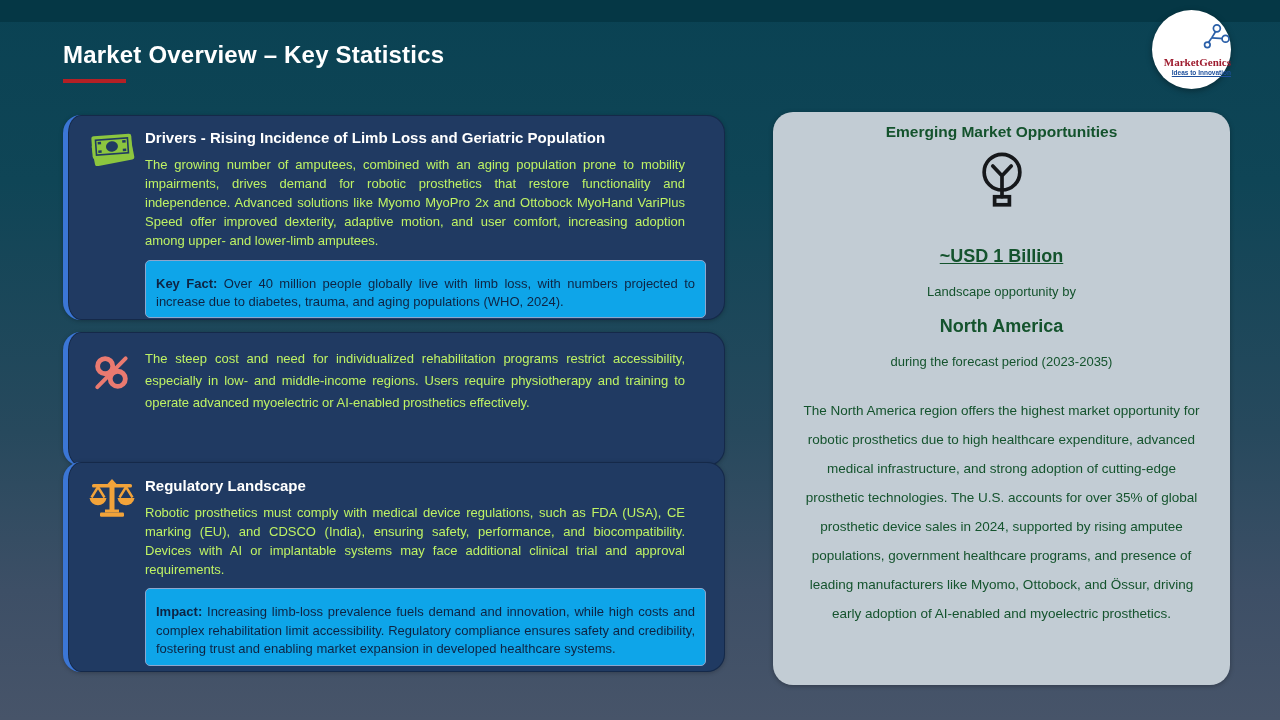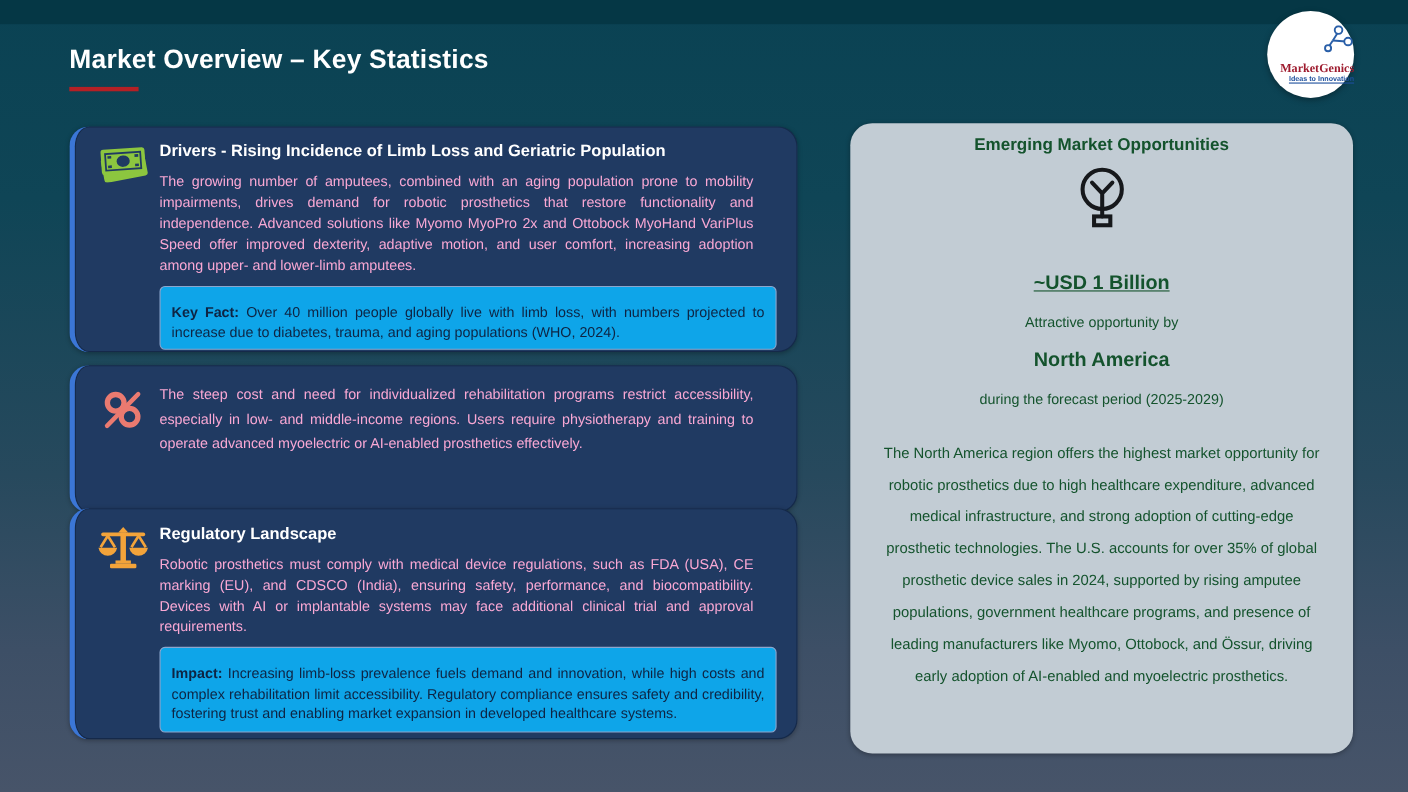--- a/index.html
+++ b/index.html
@@ -31,21 +31,21 @@
     position:absolute; left:63px; width:662px; background:#203a62;
     border-radius:18px; border-left:5px solid #3b76d6;
     box-shadow:inset 0 0 0 1px rgba(6,18,38,.4), 0 1px 4px rgba(0,0,0,.25);
   }
   .card-drivers{ top:115px; height:205px; }
   .card-challenges{ top:332px; height:134px; }
   .card-regulatory{ top:462px; height:210px; }
   .card-icon{ position:absolute; left:20px; top:15px; width:48px; display:flex; justify-content:center; }
   .card-content{ margin-left:77px; padding-top:14px; }
   .card-title{ font-size:15px; font-weight:bold; color:#ffffff; margin-bottom:9px; }
-  .card-body{ font-size:13px; line-height:1.47; color:#f9a8d4; text-align:justify; padding-right:40px; }
+  .card-body{ font-size:13px; line-height:1.47; color:#bef264; text-align:justify; padding-right:40px; }
   .callout{
     margin:9px 19px 0 0; background:#0ea5e9; border:1.5px solid #8ca6cd; border-radius:5px;
     padding:14px 10px 6px; font-size:13px; line-height:1.42; color:#0e2443; text-align:justify;
   }
   .callout-label{ font-weight:bold; }
 
   
   .opportunity-panel{
     position:absolute; left:773px; top:112px; width:457px; height:573px;
     background:#c2ccd4; border-radius:20px; text-align:center; color:#14532d;
@@ -158,18 +158,18 @@
     <div class="panel-bulb">
       <svg width="56" height="64" viewBox="0 0 44 52">
         <g stroke="#16181b" stroke-width="3" fill="none">
           <circle cx="22" cy="18" r="14.5"></circle>
           <path d="M14.5,13 L22,21 M29.5,13 L22,21 M22,21 L22,38" stroke-linecap="round"></path>
           <rect x="16" y="38" width="12" height="6.5"></rect>
         </g>
       </svg>
     </div>
     <div class="panel-value">~USD 1 Billion</div>
-    <div class="panel-subtitle">Attractive opportunity by</div>
+    <div class="panel-subtitle">Landscape opportunity by</div>
     <div class="panel-region">North America</div>
-    <div class="panel-period">during the forecast period (2025-2029)</div>
+    <div class="panel-period">during the forecast period (2023-2035)</div>
     <div class="panel-description">The North America region offers the highest market opportunity for robotic prosthetics due to high healthcare expenditure, advanced medical infrastructure, and strong adoption of cutting-edge prosthetic technologies. The U.S. accounts for over 35% of global prosthetic device sales in 2024, supported by rising amputee populations, government healthcare programs, and presence of leading manufacturers like Myomo, Ottobock, and Össur, driving early adoption of AI-enabled and myoelectric prosthetics.</div>
   </div>
 </div>
 
 </body></html>

